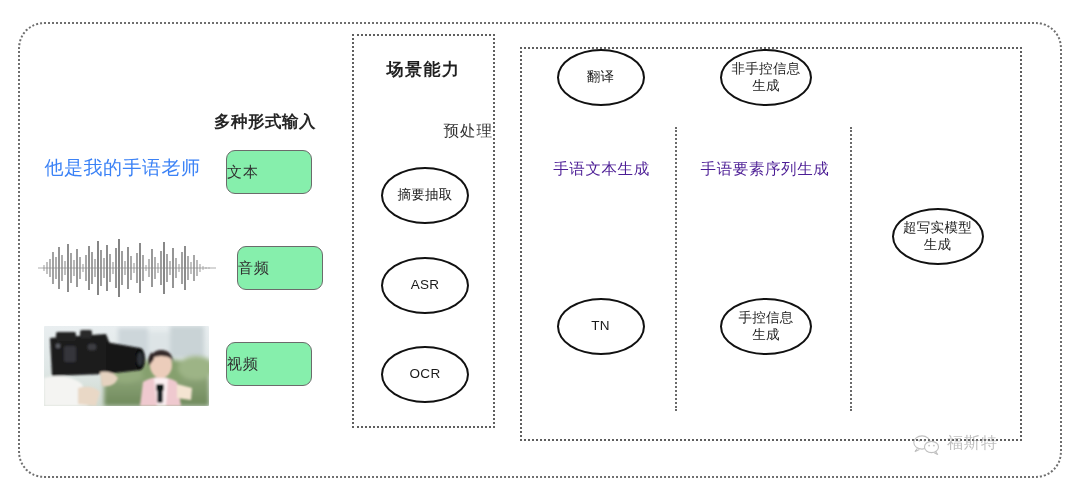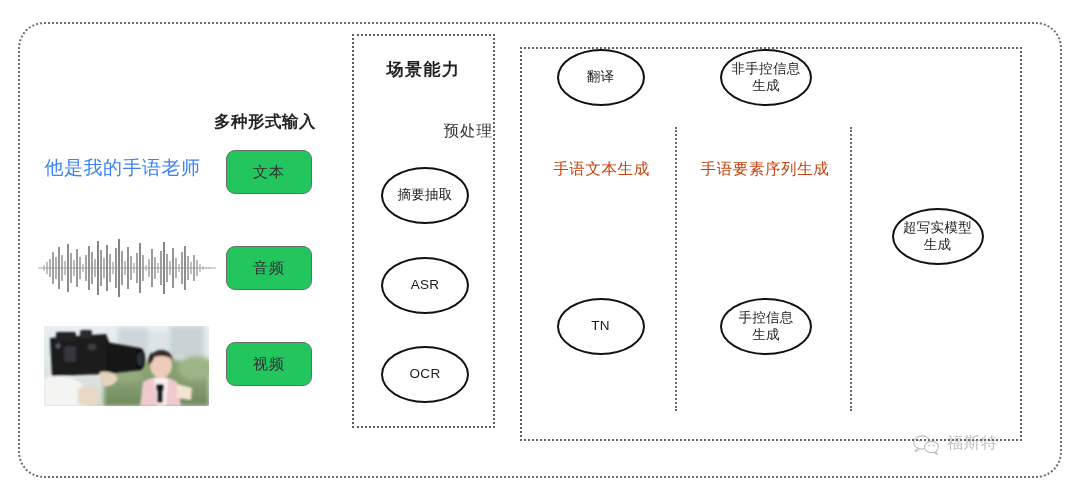--- a/index.html
+++ b/index.html
@@ -61,28 +61,27 @@
   .modality-box {
     position: absolute;
     left: 196px;
     width: 86px;
     height: 44px;
     border: 1.6px solid #6b6b6b;
     border-radius: 9px;
     box-sizing: border-box;
     display: flex;
     align-items: center;
-    justify-content: center;
     font-size: 15px;
     color: #303030;
-    background: #22c55e;
+    background: #86efac;
     letter-spacing: 1px;
   }
   #modality-box-text  { top: 55px; }
-  #modality-box-audio { top: 151px; }
+  #modality-box-audio { top: 151px; margin-left: 11px; }
   #modality-box-video { top: 247px; }
 
   
   #waveform-figure {
     position: absolute;
     left: 8px;
     top: 140px;
     width: 178px;
     height: 66px;
   }
@@ -177,21 +176,21 @@
   #core-col-1 { left: 159px; width: 168px; }
   #core-col-2 { left: 333px; width: 163px; }
 
   .column-header {
     position: absolute;
     top: 110px;
     left: 0;
     width: 100%;
     text-align: center;
     font-size: 15.5px;
-    color: #c2410c;
+    color: #4c1d95;
     letter-spacing: .6px;
   }
   .core-column .node-ellipse:nth-of-type(1) { top: 159px; }
   .core-column .node-ellipse:nth-of-type(2) { top: 249px; }
   .core-column .node-ellipse {
     left: 50%;
     margin-left: -45px;
   }
 
   .column-divider {

